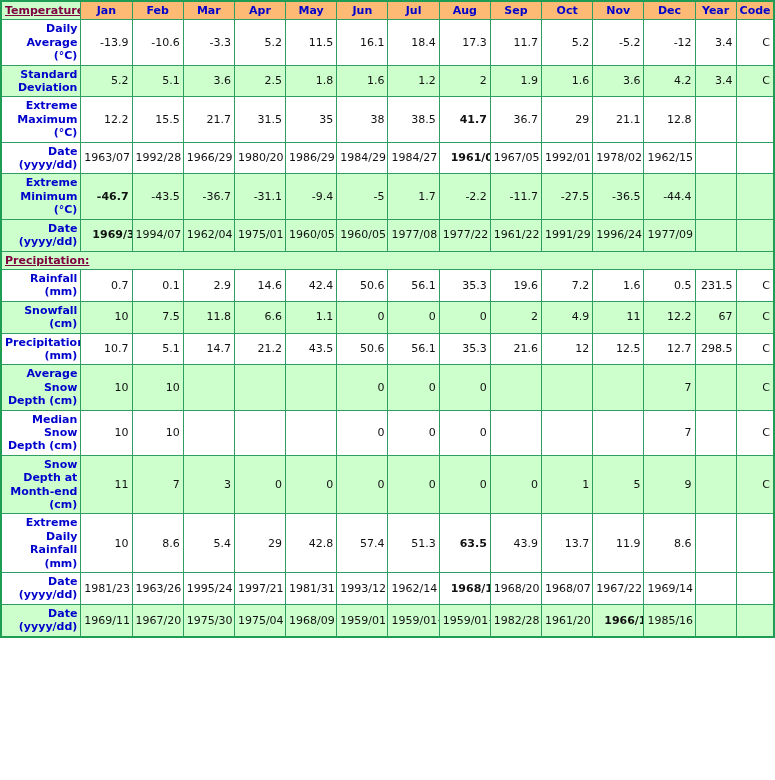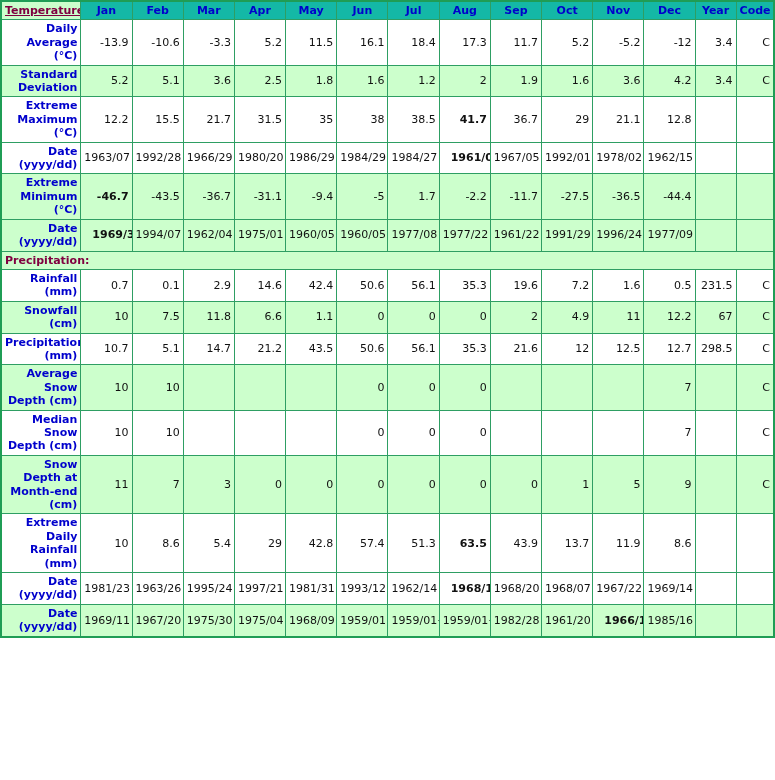--- a/index.html
+++ b/index.html
@@ -32,37 +32,38 @@
   col.c-label { width: 78px; }
   col.c-month { width: 50px; }
   col.c-year  { width: 40px; }
   col.c-code  { width: 37px; }
 
   
   th.month-head {
     color: #0000cc;
     font-weight: bold;
     text-align: center;
-    background: #14b8a6;
+    background: #fdba74;
     font-size: 11.5px;
   }
   th.section-head {
     background: #ccffcc;
     text-align: left;
     color: #800040;
     font-weight: bold;
     text-decoration: underline;
     font-size: 11.5px;
     padding-left: 4px;
   }
   td.section-bar {
     background: #ccffcc;
     text-align: left;
     color: #800040;
     font-weight: bold;
+    text-decoration: underline;
     font-size: 11.5px;
     padding-left: 4px;
   }
   
   td.rowlabel {
     color: #0000cc;
     font-weight: bold;
     text-align: right;
     font-size: 11.5px;
     padding-left: 4px;

